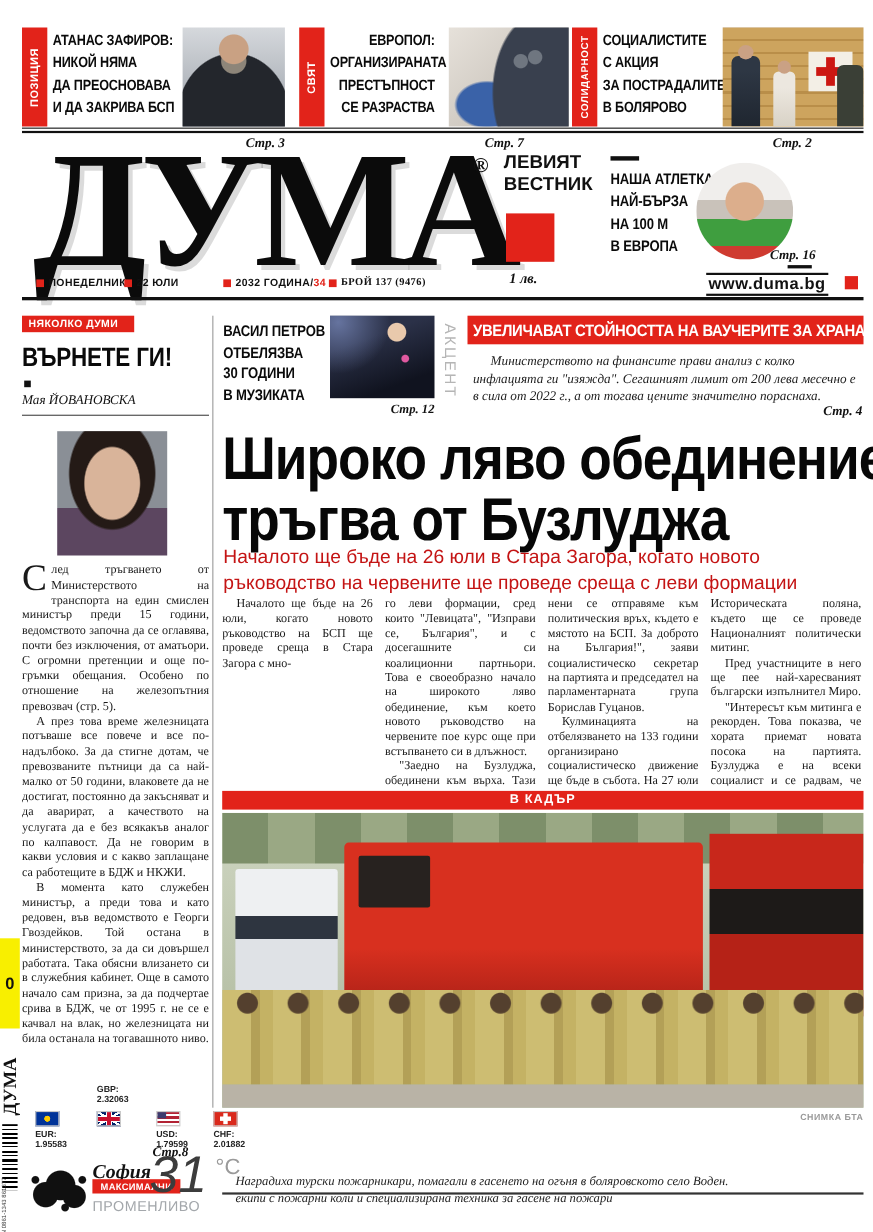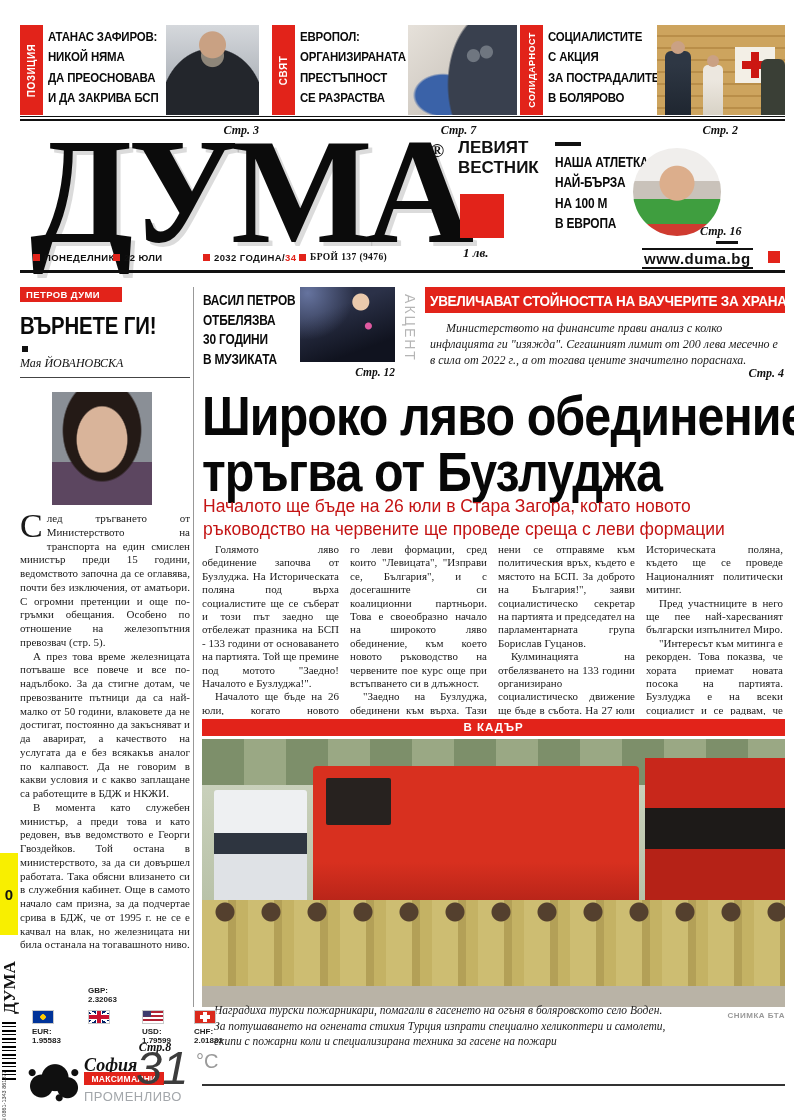--- a/index.html
+++ b/index.html
@@ -143,21 +143,21 @@
       <div>НИКОЙ НЯМА</div>
       <div>ДА ПРЕОСНОВАВА</div>
       <div>И ДА ЗАКРИВА БСП</div>
     </div>
   </div>
   <div class="abs ph ph-man" style="left:166px;top:25px;width:93px;height:90px;"></div>
 
   <div class="abs vlabel" style="left:272px;top:25px;width:23px;height:90px;">
     <span>СВЯТ</span>
   </div>
-  <div class="abs" style="left:300px;top:27px;width:112px;height:88px;">
+  <div class="abs" style="left:300px;top:27px;width:112px;height:88px;text-align:right;">
     <div class="teaser-head">
       <div>ЕВРОПОЛ:</div>
       <div>ОРГАНИЗИРАНАТА</div>
       <div>ПРЕСТЪПНОСТ</div>
       <div>СЕ РАЗРАСТВА</div>
     </div>
   </div>
   <div class="abs ph ph-cuffs" style="left:408px;top:25px;width:109px;height:90px;"></div>
 
   <div class="abs vlabel" style="left:520px;top:25px;width:23px;height:90px;">
@@ -218,21 +218,21 @@
     <span style="position:absolute;left:91px;">22 ЮЛИ</span>
     <span style="position:absolute;left:170px;top:2px;width:7px;height:7px;background:var(--red);"></span>
     <span style="position:absolute;left:181px;"><span>2032 ГОДИНА/</span><span style="color:var(--red);">34</span></span>
     <span style="position:absolute;left:266px;top:2px;width:7px;height:7px;background:var(--red);"></span>
     <span style="position:absolute;left:277px;font-family:Liberation Serif, serif;">БРОЙ 137 (9476)</span>
   </div>
   <div class="abs b" style="left:642px;top:248px;font-size:15px;letter-spacing:.5px;border-top:2px solid #111;border-bottom:2px solid #111;padding:0 2px;">www.duma.bg</div>
   <div class="abs" style="left:768px;top:251px;width:12px;height:12px;background:var(--red);"></div>
   <div class="abs rule" style="left:20px;top:270px;width:765px;height:3px;"></div>
 
-  <div class="abs kicker-bar" style="left:20px;top:287px;width:102px;height:15px;font-size:9.5px;display:flex;align-items:center;padding-left:6px;letter-spacing:.4px;">ПЕТРОВ ДУМИ</div>
+  <div class="abs kicker-bar" style="left:20px;top:287px;width:102px;height:15px;font-size:9.5px;display:flex;align-items:center;padding-left:6px;letter-spacing:.4px;">НЯКОЛКО ДУМИ</div>
   <div class="abs" style="left:20px;top:308px;">
     <div class="teaser-head" style="font-size:24px;">ВЪРНЕТЕ ГИ!</div>
   </div>
   <div class="abs" style="left:22px;top:346px;width:6px;height:6px;background:#111;"></div>
   <div class="abs ser i" style="left:20px;top:356px;font-size:12px;">Мая ЙОВАНОВСКА</div>
   <div class="abs" style="left:20px;top:377px;width:170px;height:1px;background:#444;"></div>
   <div class="abs ph ph-woman" style="left:52px;top:392px;width:100px;height:113px;"></div>
 
   <div class="abs bodytext" style="left:20px;top:512px;width:170px;height:472px;overflow:hidden;">
     <p class="dropcap noind">След тръгването от Министерството на транспорта на един смислен министър преди 15 години, ведомството започна да се оглавява, почти без изключения, от аматьори. С огромни претенции и още по-гръмки обещания. Особено по отношение на железопътния превозвач (стр. 5).</p>
@@ -266,21 +266,20 @@
 
   <div class="abs" style="left:202px;top:388px;width:583px;height:102px;">
     <div class="hl-main">
       <div>Широко ляво обединение</div>
       <div>тръгва от Бузлуджа</div>
     </div>
   </div>
   <div class="abs subhead" style="left:203px;top:495px;width:565px;">Началото ще бъде на 26 юли в Стара Загора, когато новото ръководство на червените ще проведе среща с леви формации</div>
 
   <div class="abs bodytext maincols" style="left:202px;top:543px;width:137px;height:172px;overflow:hidden;">
-    <p>Голямото ляво обединение започва от Бузлуджа. На Историческата поляна под върха социалистите ще се съберат и този път заедно ще отбележат празника на БСП - 133 години от основаването на партията. Той ще премине под мотото "Заедно! Началото е Бузлуджа!".</p>
     <p>Началото ще бъде на 26 юли, когато новото ръководство на БСП ще проведе среща в Стара Загора с мно-</p>
   </div>
   <div class="abs bodytext maincols" style="left:350px;top:543px;width:137px;height:172px;overflow:hidden;">
     <p class="noind">го леви формации, сред които "Левицата", "Изправи се, България", и с досегашните си коалиционни партньори. Това е своеобразно начало на широкото ляво обединение, към което новото ръководство на червените пое курс още при встъпването си в длъжност.</p>
     <p>"Заедно на Бузлуджа, обединени към върха. Тази година ще покажем, че заедно сме по-силни и обеди-</p>
   </div>
   <div class="abs bodytext maincols" style="left:498px;top:543px;width:137px;height:172px;overflow:hidden;">
     <p class="noind">нени се отправяме към политическия връх, където е мястото на БСП. За доброто на България!", заяви социалистическо секретар на партията и председател на парламентарната група Борислав Гуцанов.</p>
     <p>Кулминацията на отбелязването на 133 години организирано социалистическо движение ще бъде в събота. На 27 юли от 11,30 ч. социалистите ще се съберат на</p>
   </div>
@@ -297,23 +296,22 @@
     <div class="ph-truck-white"></div>
     <div class="ph-truck-red">
         <div class="win"></div>
       </div>
     <div class="ph-truck-red2"></div>
     <div class="ph-crowd"></div>
     <div class="ph-ground"></div>
   </div>
   <div class="abs right" style="left:600px;top:1011px;width:185px;font-size:8px;letter-spacing:.5px;color:#999;">СНИМКА БТА</div>
 
-  <div class="abs ser i" style="left:214px;top:1003px;width:570px;font-size:11.5px;line-height:1.35;color:#222;">
+  <div class="abs ser i" style="left:214px;top:1067px;width:570px;font-size:11.5px;line-height:1.35;color:#222;">
     <div class="nowrap">Наградиха турски пожарникари, помагали в гасенето на огъня в боляровското село Воден.</div>
-    <div class="nowrap">За потушаването на огнената стихия Турция изпрати специално хеликоптери и самолети,</div>
     <div class="nowrap">екипи с пожарни коли и специализирана техника за гасене на пожари</div>
   </div>
   <div class="abs" style="left:202px;top:1084px;width:583px;height:2px;background:#333;"></div>
 
   <div class="abs flag flag-eu" style="left:32px;top:1010px;"></div>
   <div class="abs" style="left:32px;top:1027px;font-size:8px;font-weight:bold;color:#222;">
     <div>EUR:</div>
     <div>1.95583</div>
   </div>
   <div class="abs flag flag-uk" style="left:88px;top:1010px;"></div>

